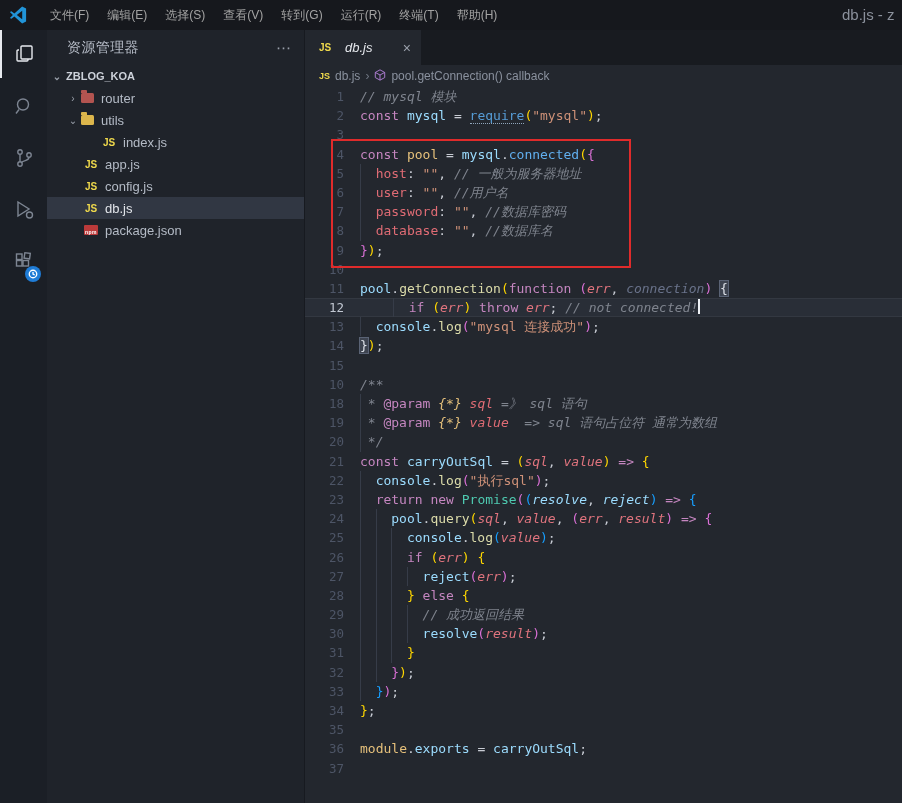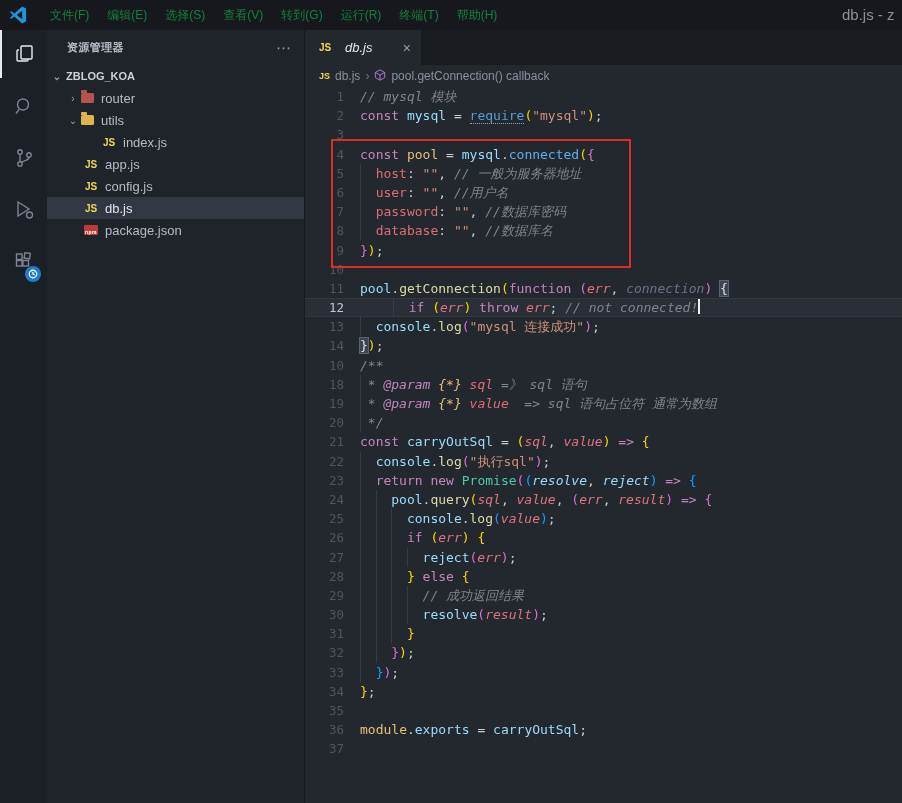--- a/index.html
+++ b/index.html
@@ -3,38 +3,38 @@
 <meta charset="utf-8">
 <style>
   * { margin:0; padding:0; box-sizing:border-box; }
   html,body { width:902px; height:803px; overflow:hidden; background:#16181d; }
   body { font-family:"Liberation Sans", sans-serif; }
   #app { position:relative; width:902px; height:803px; display:flex; flex-direction:column; }
 
   
   #titlebar { height:30px; background:#16181d; display:flex; align-items:center; flex:0 0 30px; position:relative; }
   #vscode-logo { width:18px; height:18px; margin:0 14px 0 9px; }
-  .menu-item { color:#15803d; font-size:12px; padding:0 9px; height:30px; line-height:30px; cursor:default; }
+  .menu-item { color:#a3a3a3; font-size:12px; padding:0 9px; height:30px; line-height:30px; cursor:default; }
   #win-title { position:absolute; right:0; top:0; height:30px; line-height:30px; color:#8b919c; font-size:15px; white-space:nowrap; overflow:hidden; width:60px; }
 
   #main { flex:1; display:flex; min-height:0; }
 
   
   #activitybar { width:47px; background:#1b1f26; display:flex; flex-direction:column; align-items:center; flex:0 0 47px; }
   .act-icon { width:47px; height:48px; display:flex; align-items:center; justify-content:center; position:relative; margin-bottom:4px; cursor:pointer; }
   .act-icon svg { stroke:#7d8592; fill:none; stroke-width:1.4; }
   .act-icon.active { border-left:2px solid #e7eaef; }
   .act-icon.active svg { stroke:#e7eaef; }
   .badge { position:absolute; right:6px; bottom:4px; width:16px; height:16px; border-radius:50%; background:#1f7cd6; display:flex; align-items:center; justify-content:center; }
   .badge svg { stroke:#fff; stroke-width:1.6; }
 
   
   #sidebar { width:258px; background:#1f232a; flex:0 0 258px; color:#aab1bd; overflow:hidden; border-right:1px solid #171a20; }
   #sb-header { height:35px; display:flex; align-items:center; justify-content:space-between; padding:0 12px 0 20px; }
-  #sb-title { font-size:11px; color:#b7bdc8; letter-spacing:.4px;font-weight:bold; }
+  #sb-title { font-size:14px; color:#b7bdc8; letter-spacing:.4px; }
   #sb-more { color:#9aa0ab; font-size:15px; cursor:pointer; letter-spacing:1px; }
   #sb-root { height:22px; display:flex; align-items:center; font-size:11px; font-weight:bold; color:#cdd2da; cursor:pointer; padding-left:4px; }
   #sb-root .chev { margin-right:3px; }
   .chev { color:#9aa0ab; font-size:10px; width:12px; display:inline-block; text-align:center; font-style:normal; }
   .tree-item { height:22px; display:flex; align-items:center; font-size:13px; color:#b4bbc6; cursor:pointer; white-space:nowrap; }
   .tree-item.selected { background:#31374233; background:#313743; color:#e2e5ea; }
   .ticon { width:16px; height:16px; display:inline-flex; align-items:center; justify-content:center; margin-right:6px; flex:0 0 16px; }
   .js-badge { font-size:10px; font-weight:bold; color:#efd94c; font-family:"Liberation Sans",sans-serif; }
   .folder { width:13px; height:10px; border-radius:1.5px; position:relative; }
   .folder:before { content:""; position:absolute; top:-3px; left:0; width:6px; height:3px; border-radius:1px 1px 0 0; background:inherit; }
@@ -70,21 +70,21 @@
   .tk-prop { color:#e06c75; }
   .tk-param{ color:#e0747e; font-style:italic; }
   .tk-pblue{ color:#9cdcfe; font-style:italic; }
   .tk-faded{ color:#69728a; font-style:italic; }
   .tk-req  { color:#569cd6; border-bottom:1px dotted #8fa5bb; }
   .tk-b1   { color:#ffd700; }
   .tk-b2   { color:#da70d6; }
   .tk-b3   { color:#179fff; }
   .tk-pun  { color:#c8ccd4; }
   .tk-brhl { color:#dde1e8; background:#3e4450; outline:1px solid #5a6375; }
-  .tk-jtag { color:#c586c0; font-style:italic; }
+  .tk-jtag { color:#c586c0; }
   .tk-jbrace{ color:#e5c07b; font-style:italic; }
   .tk-jname{ color:#e06c75; font-style:italic; }
   .tk-ind  { display:inline-block; width:2ch; height:100%; vertical-align:top; border-left:1px solid #363c48; }
   .tk-ind1 { display:inline-block; width:1ch; height:100%; vertical-align:top; border-left:1px solid #363c48; }
   .tk-cursor { display:inline-block; width:2px; height:15px; background:#eef1f5; vertical-align:-2px; }
   #red-box { position:absolute; border:2px solid #e02b2b; pointer-events:none; }
 </style>
 </head>
 <body>
 
@@ -272,20 +272,24 @@
             </div>
             <div class="row">
               <span class="ln">13</span>
               <span class="cl"><span class="tk-ind"></span><span class="tk-var">console</span><span class="tk-pun">.</span><span class="tk-fn">log</span><span class="tk-b2">(</span><span class="tk-str">"mysql 连接成功"</span><span class="tk-b2">)</span><span class="tk-pun">;</span></span>
             </div>
             <div class="row">
               <span class="ln">14</span>
               <span class="cl"><span class="tk-brhl">}</span><span class="tk-b1">)</span><span class="tk-pun">;</span></span>
             </div>
             <div class="row">
+              <span class="ln">15</span>
+              <span class="cl"></span>
+            </div>
+            <div class="row">
               <span class="ln">10</span>
               <span class="cl"><span class="tk-cmt">/**</span></span>
             </div>
             <div class="row">
               <span class="ln">18</span>
               <span class="cl"><span class="tk-ind1"></span><span class="tk-cmt">* </span><span class="tk-jtag">@param</span><span class="tk-cmt"> </span><span class="tk-jbrace">{*}</span><span class="tk-cmt"> </span><span class="tk-jname">sql</span><span class="tk-cmt"> =》 sql 语句</span></span>
             </div>
             <div class="row">
               <span class="ln">19</span>
               <span class="cl"><span class="tk-ind1"></span><span class="tk-cmt">* </span><span class="tk-jtag">@param</span><span class="tk-cmt"> </span><span class="tk-jbrace">{*}</span><span class="tk-cmt"> </span><span class="tk-jname">value</span><span class="tk-cmt">  =&gt; sql 语句占位符 通常为数组</span></span>

